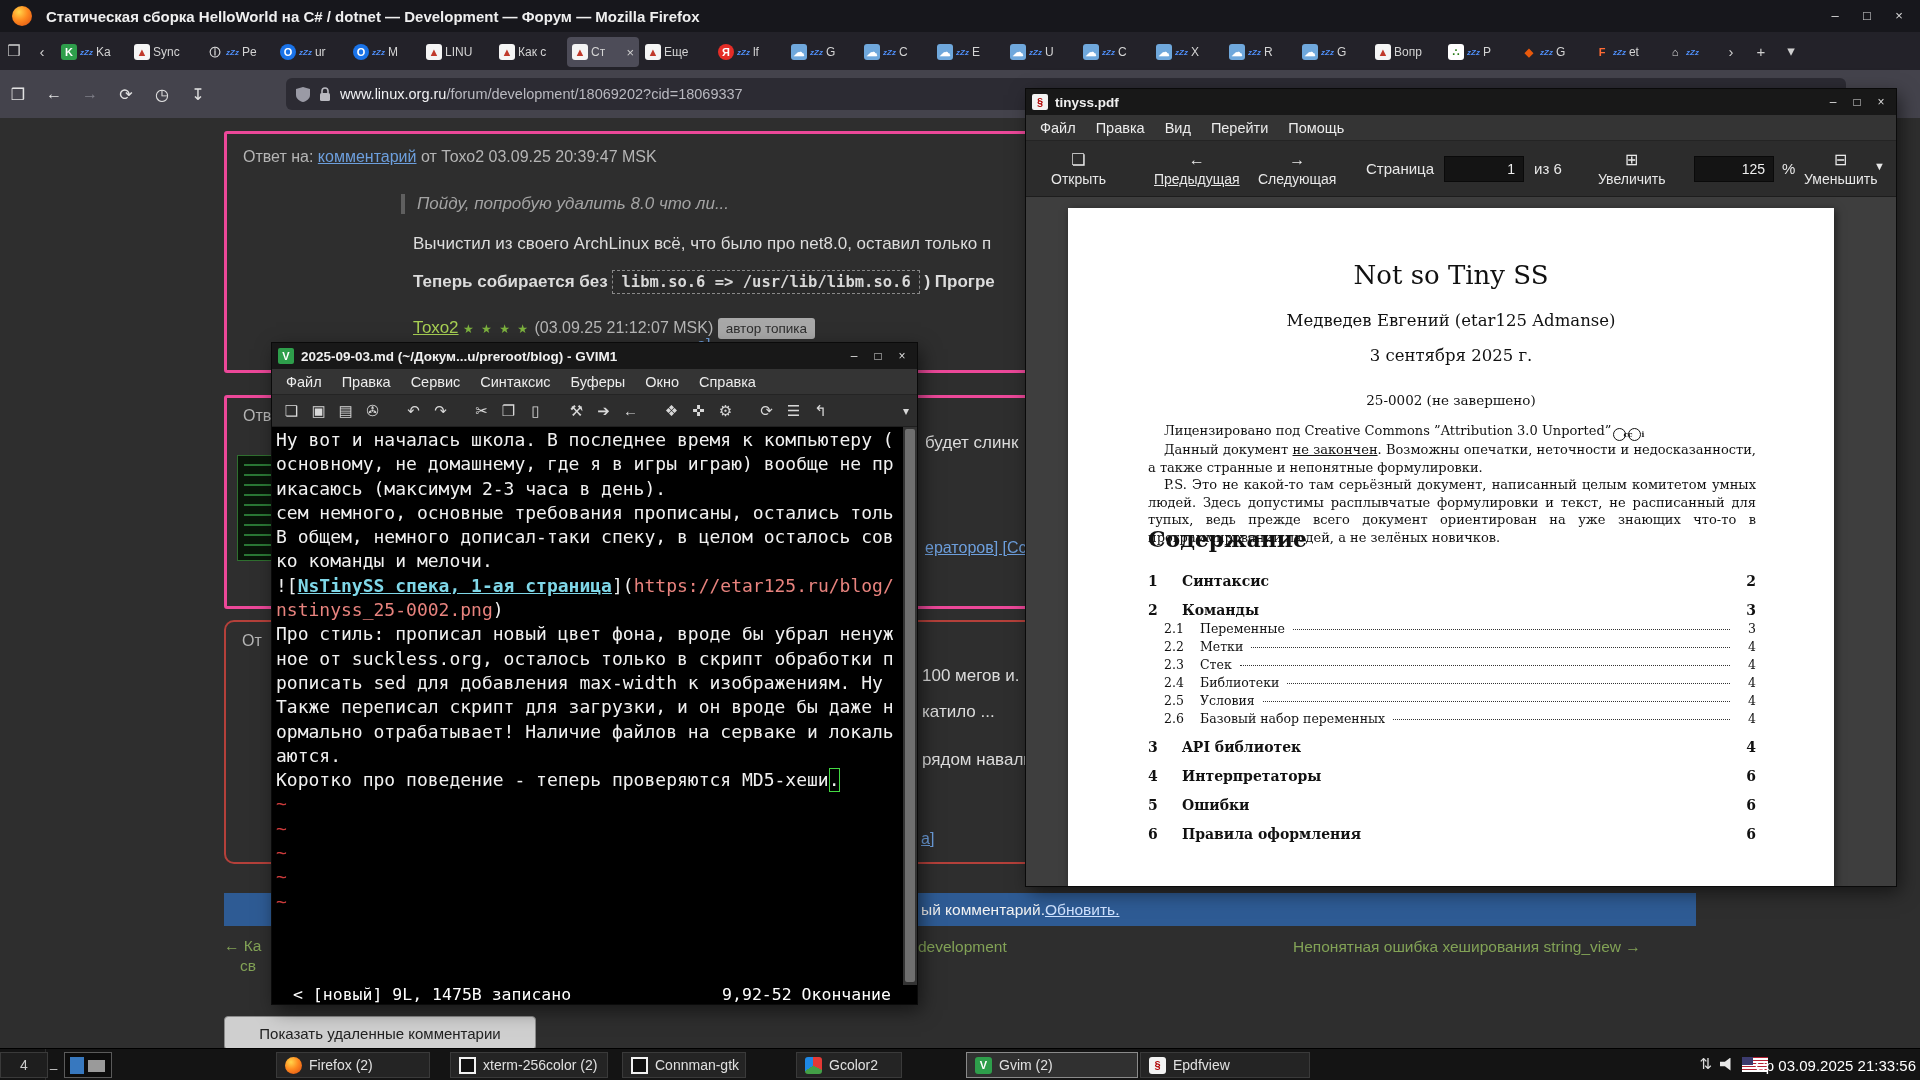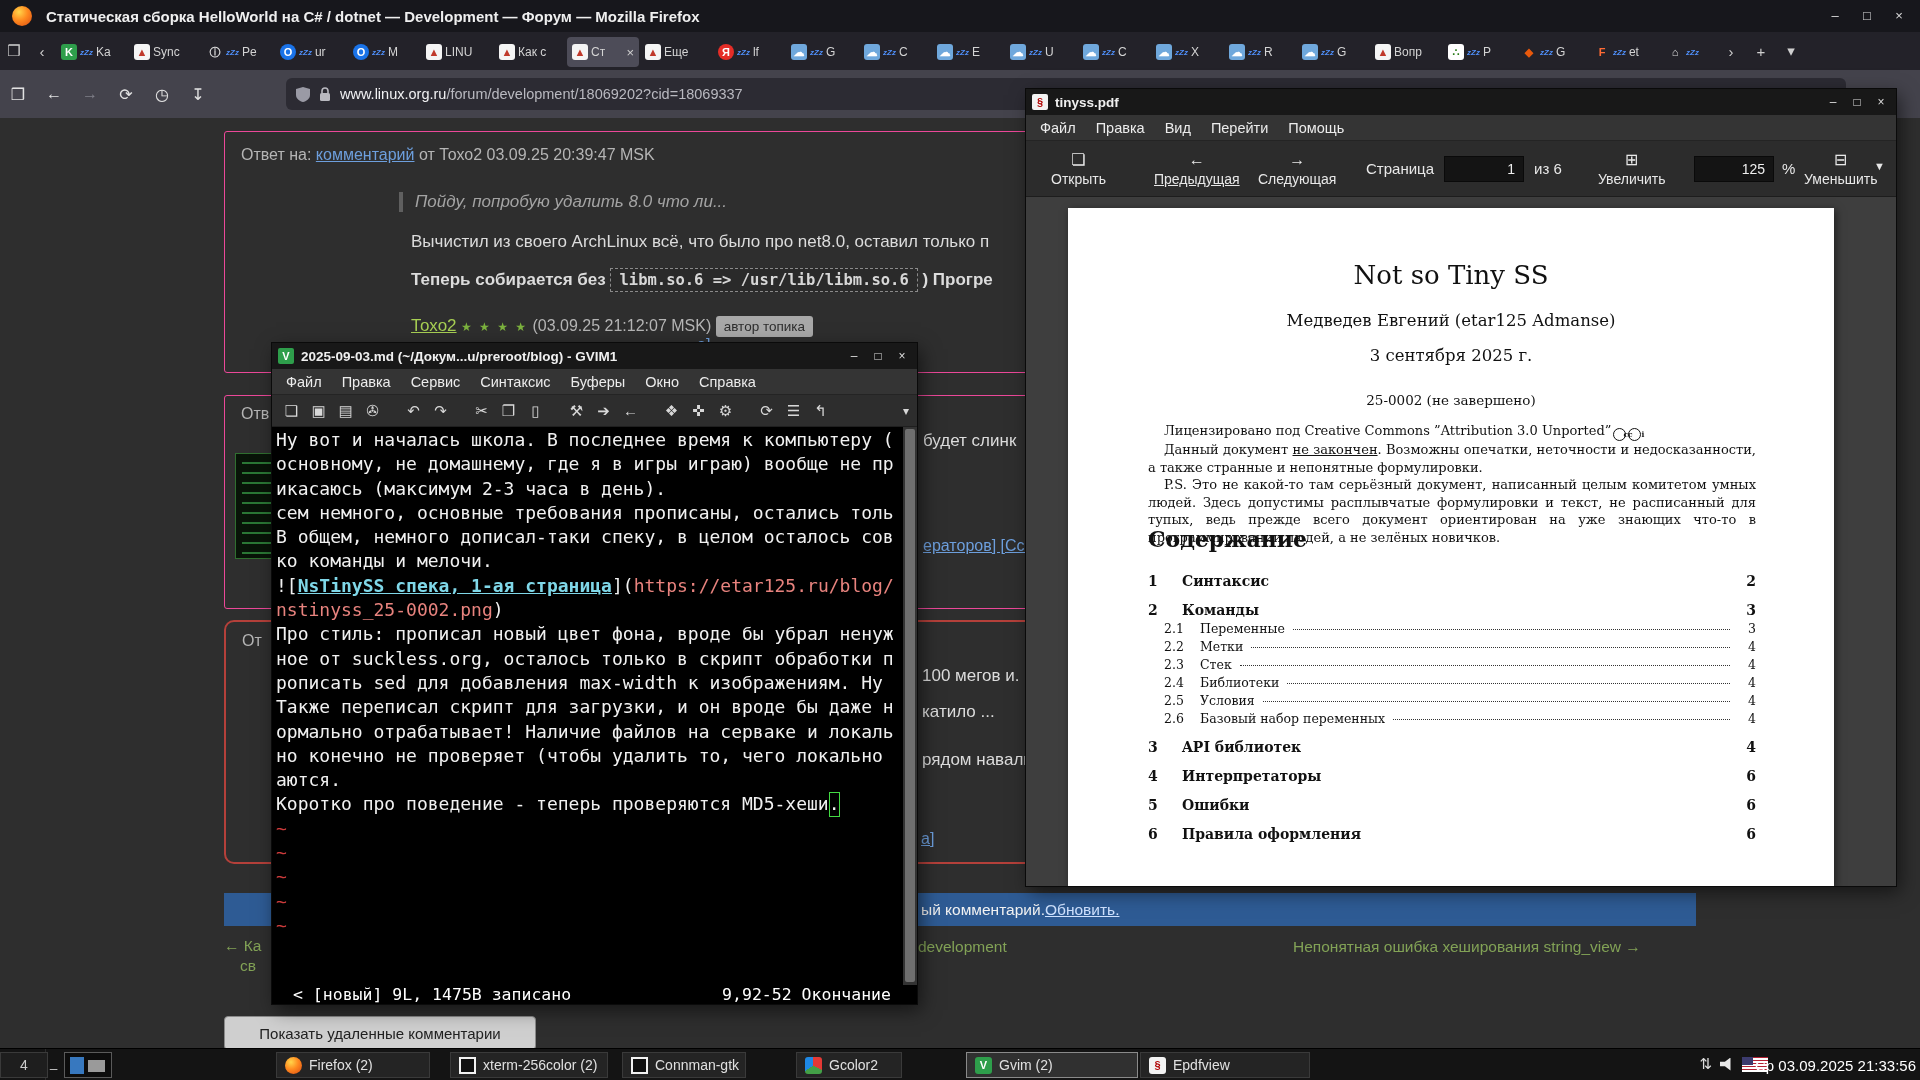--- a/index.html
+++ b/index.html
@@ -33,21 +33,21 @@
 
   .ff-navbar { left:0; top:70px; width:1920px; height:48px; background:#44434c; display:flex; align-items:center; }
   .navicon { color:#e2e2e2; font-size:16px; width:36px; text-align:center; flex:0 0 auto; }
   .navicon.dim { color:#80808a; }
   .urlbar { margin-left:70px; width:1560px; height:32px; background:#2c2b33; border-radius:6px; display:flex; align-items:center; padding:0 10px; }
   .urlbar svg { flex:0 0 auto; margin-right:9px; }
   .urltext { font-size:14.5px; color:#b9b9c0; white-space:nowrap; }
   .urltext b { color:#f1f1f3; font-weight:normal; }
 
   
-  .forum-card { border:1px solid #ec4899; border-radius:3px; }
+  .forum-card { border:3px solid #ec4899; border-radius:3px; }
   .forum-card.red { border:2px solid #b4403a; border-radius:10px; }
   .meta { color:#b5b5b5; font-size:16px; }
   .bluelink { color:#6d9fdd; text-decoration:underline; }
   .greenuser { color:#a7cf53; text-decoration:underline; }
   .stars { color:#7cb23e; font-size:12px; letter-spacing:2px; }
   .badge { background:#a8a8a8; color:#2d2d2d; font-size:13.5px; padding:3px 8px; border-radius:3px; }
   .quote { border-left:4px solid #5f5f5f; padding-left:12px; color:#a3a3a3; font-style:italic; font-size:17px; }
   .ptext { color:#dcdcdc; font-size:17px; }
   .codebox { font-family:"DejaVu Sans Mono", monospace; font-size:15.5px; color:#d7d7d7;
              border:1px dashed #8a8a8a; padding:2px 8px; background:#2a2a2a; }
@@ -431,21 +431,20 @@
           <div class="gline">ко команды и мелочи.</div>
         </div>
       <div class="gline"><span>![</span><span class="mdlink">NsTinySS спека, 1-ая страница</span><span>](</span><span class="mdurl">https://etar125.ru/blog/</span></div>
       <div class="gline"><span class="mdurl">nstinyss_25-0002.png</span><span>)</span></div>
       <div>
           <div class="gline">Про стиль: прописал новый цвет фона, вроде бы убрал ненуж</div>
           <div class="gline">ное от suckless.org, осталось только в скрипт обработки п</div>
           <div class="gline">рописать sed для добавления max-width к изображениям. Ну</div>
           <div class="gline">Также переписал скрипт для загрузки, и он вроде бы даже н</div>
           <div class="gline">ормально отрабатывает! Наличие файлов на серваке и локаль</div>
-          <div class="gline">но конечно не проверяет (чтобы удалить то, чего локально</div>
           <div class="gline">аются.</div>
         </div>
       <div class="gline"><span>Коротко про поведение - теперь проверяются MD5-хеши</span><span class="cursor">.</span></div>
       <div>
           <div class="gline tilde">~</div>
           <div class="gline tilde">~</div>
           <div class="gline tilde">~</div>
           <div class="gline tilde">~</div>
           <div class="gline tilde">~</div>
         </div>

